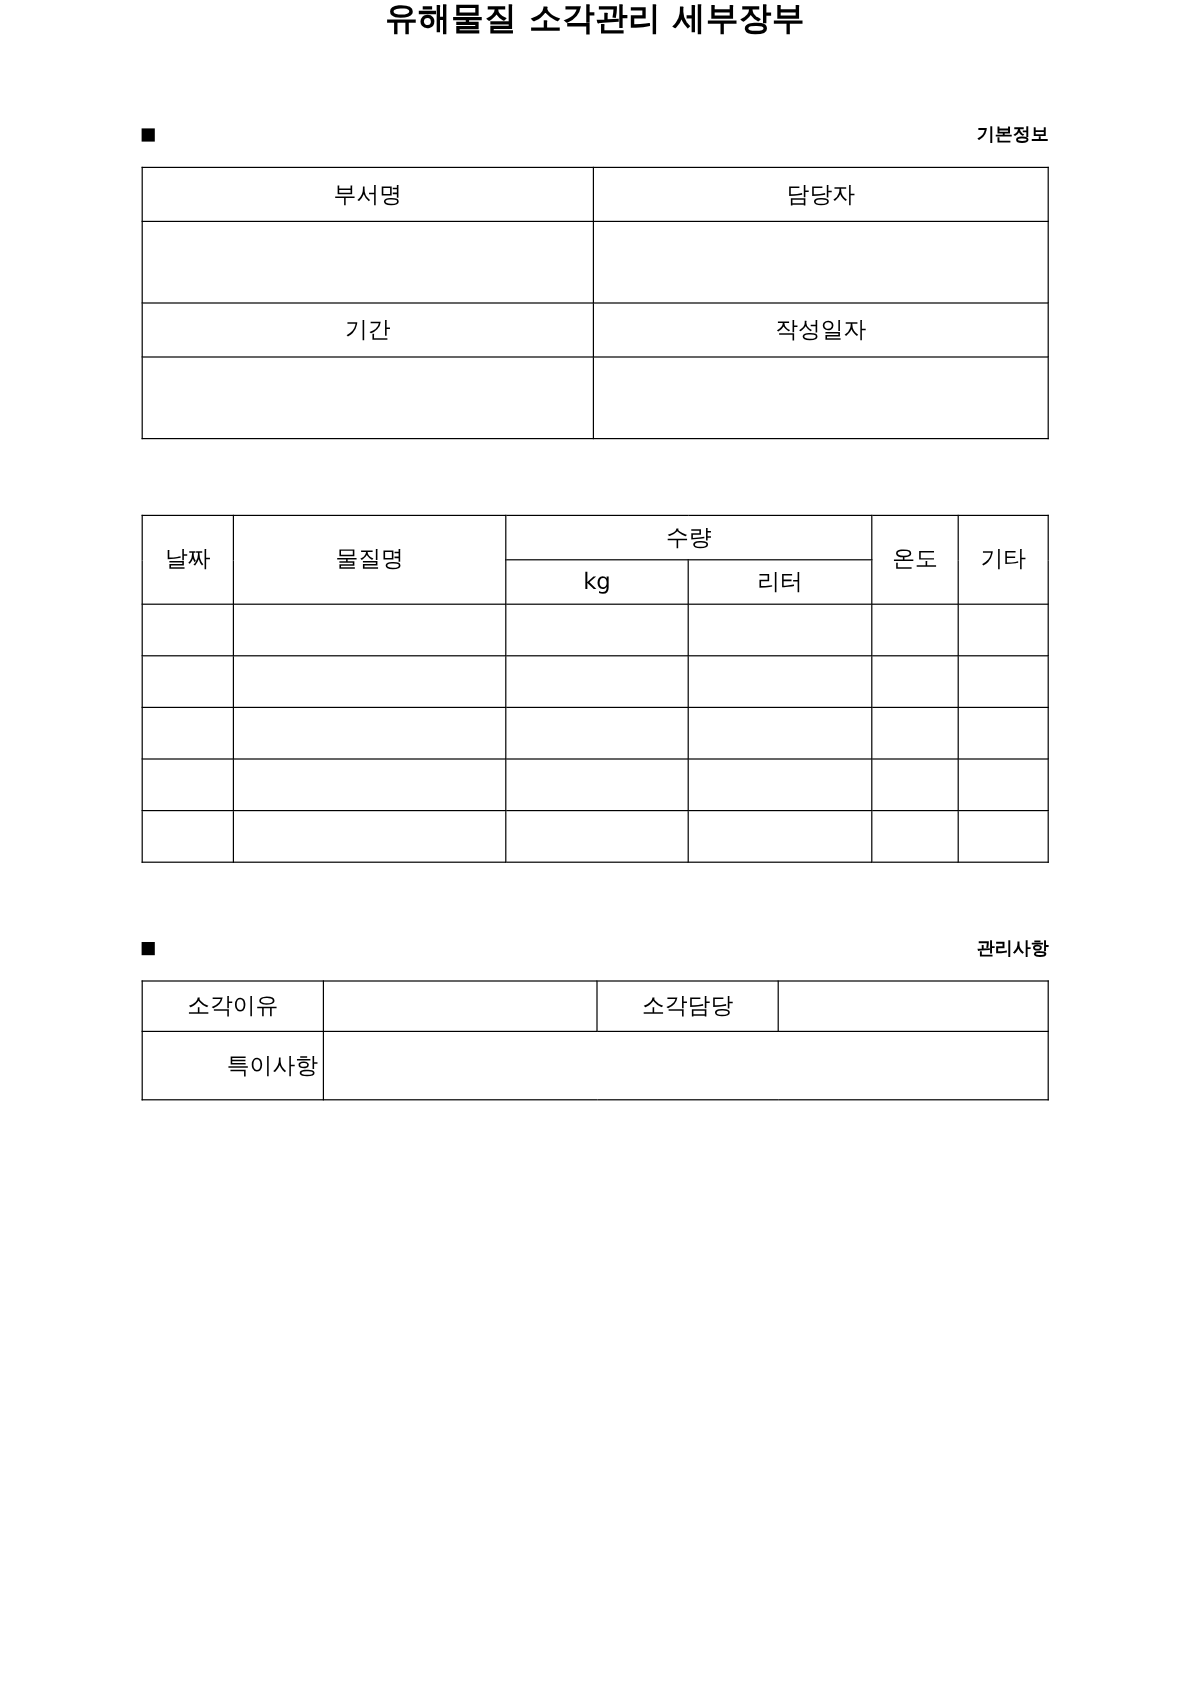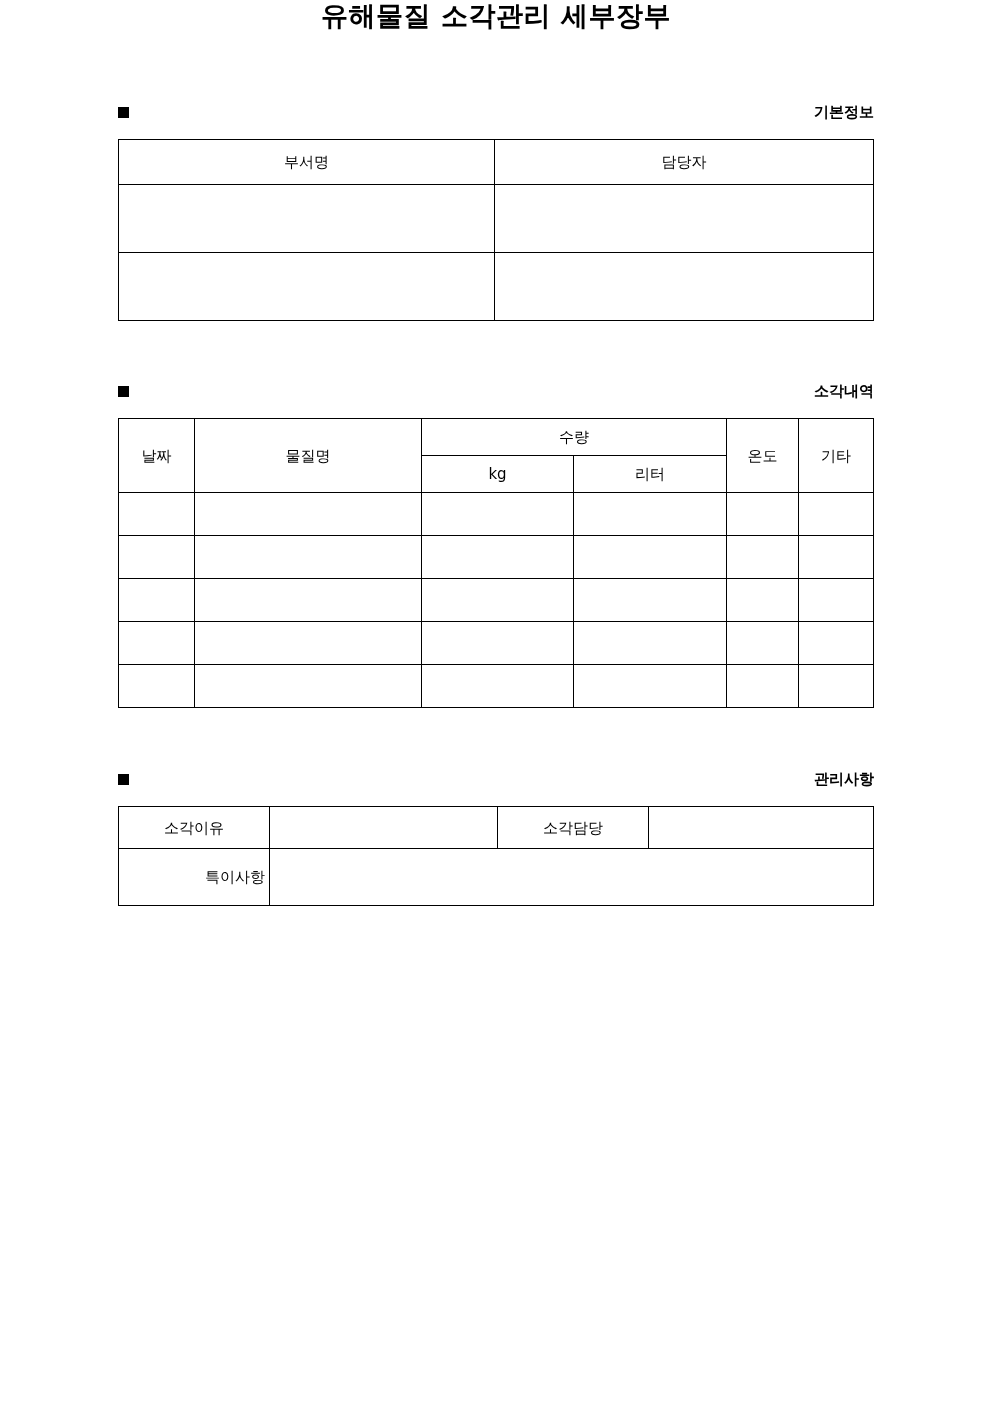--- a/index.html
+++ b/index.html
@@ -53,21 +53,21 @@
   }
   table.grid {
     border-collapse: collapse;
     table-layout: fixed;
     width: 755px;
     border: 1.6px solid #000;
   }
   table.grid td {
     border: 1.1px solid #000;
     padding: 0 4px;
-    font-size: 15px;
+    font-size: 19px;
     line-height: 1.25;
     text-align: center;
     vertical-align: middle;
     color: #000;
     background: #ffffff;
     overflow: hidden;
   }
   td.hdr {
     background: #E4E4E4;
   }
@@ -109,32 +109,32 @@
       <tbody>
         <tr>
           <td class="hdr">부서명</td>
           <td class="hdr">담당자</td>
         </tr>
         <tr>
           <td class="blank"></td>
           <td class="blank"></td>
         </tr>
         <tr>
+          <td class="hdr">기간</td>
+          <td class="hdr">작성일자</td>
+        </tr>
+        <tr>
           <td class="blank"></td>
           <td class="blank"></td>
         </tr>
       </tbody>
     </table>
   </div>
 
   <div class="section" id="sec-burn">
-    <div class="section-heading">
-      <span class="bullet"></span>
-      <span>소각내역</span>
-    </div>
 
     <table class="grid" id="tbl-burn">
       <colgroup>
         <col style="width:76px">
         <col style="width:227px">
         <col style="width:152px">
         <col style="width:153px">
         <col style="width:72px">
         <col style="width:75px">
       </colgroup>

